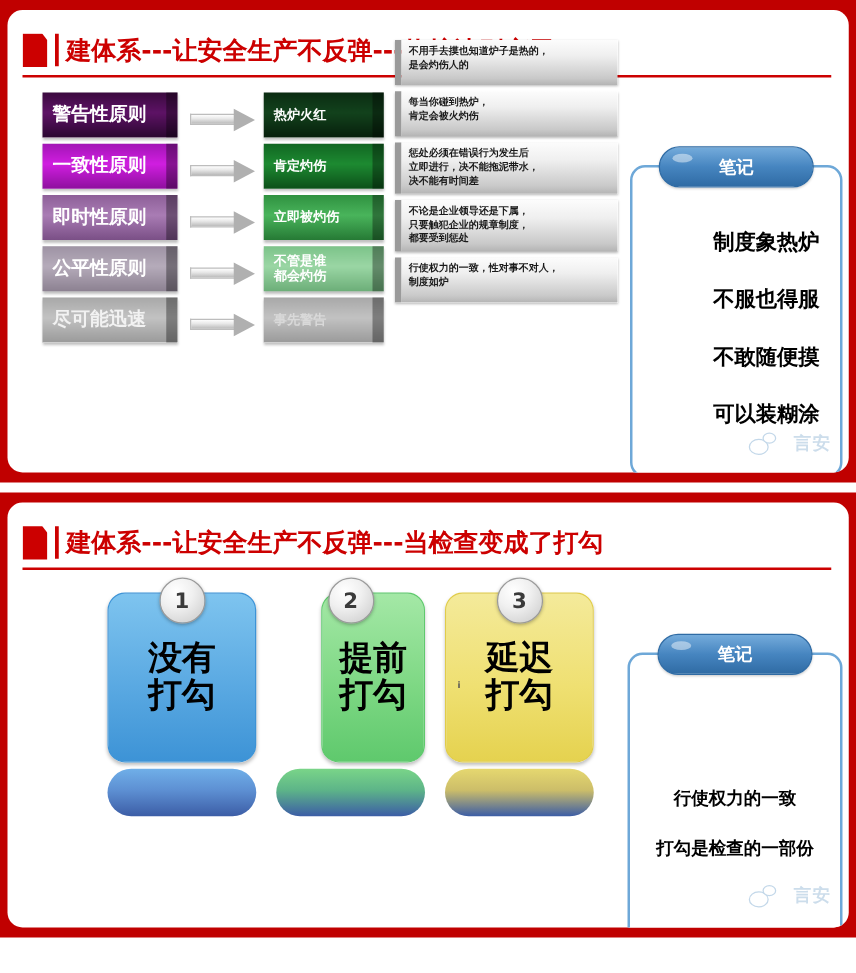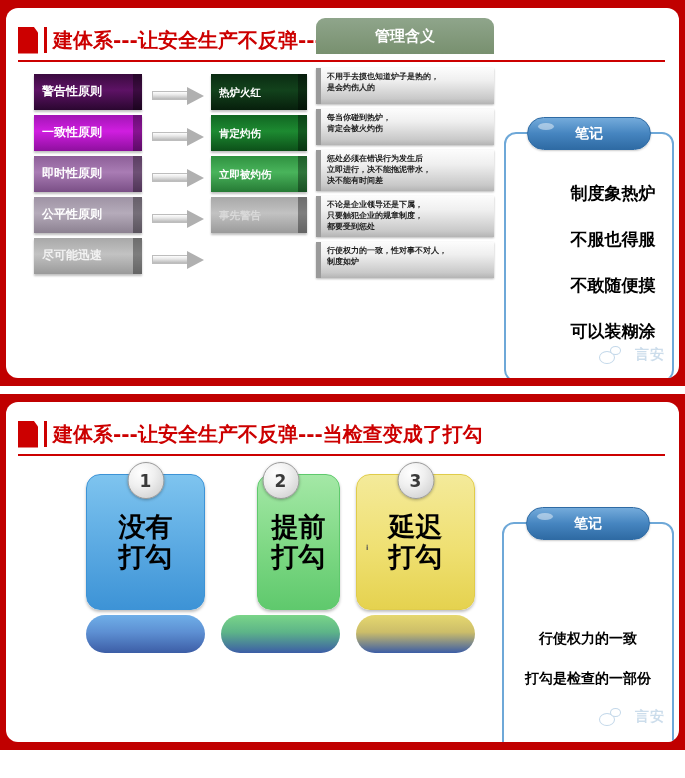--- a/index.html
+++ b/index.html
@@ -54,21 +54,21 @@
 
   
   .s1-body { position: absolute; left: 0; top: 58px; right: 0; bottom: 0; }
 
   .col-left { position: absolute; left: 28px; top: 8px; width: 108px; }
   .col-mid  { position: absolute; left: 205px; top: 8px; width: 96px; }
 
   .blk {
     position: relative;
     color: #ffffff;
-    font-size: 12px;
+    font-size: 15px;
     font-weight: bold;
     display: flex; align-items: center;
     padding-left: 8px;
     line-height: 1.15;
     margin-bottom: 5px;
     border-right: 9px solid rgba(0,0,0,.35);
     box-shadow: 0 2px 2px rgba(0,0,0,.25);
   }
   .col-left .blk { height: 36px; }
   .col-mid  .blk { height: 36px; font-size: 10.5px; }
@@ -299,25 +299,26 @@
                 <span class="shaft"></span>
                 <span class="head"></span>
               </div>
           </div>
         </div>
 
         <div class="col-mid">
           <div class="blk g1">热炉火红</div>
           <div class="blk g2">肯定灼伤</div>
           <div class="blk g3">立即被灼伤</div>
+          <div class="blk g4" style="white-space:pre-line">不管是谁
+都会灼伤</div>
           <div class="blk g5">事先警告</div>
         </div>
 
         <div class="meaning">
-          <div class="meaning-head">管理含义</div>
           <div class="meaning-body">
             <div class="mrow h1" style="white-space:pre-line">不用手去摸也知道炉子是热的，
 是会灼伤人的</div>
             <div class="mrow h2" style="white-space:pre-line">每当你碰到热炉，
 肯定会被火灼伤</div>
             <div class="mrow h3" style="white-space:pre-line">惩处必须在错误行为发生后
 立即进行，决不能拖泥带水，
 决不能有时间差</div>
             <div class="mrow h4" style="white-space:pre-line">不论是企业领导还是下属，
 只要触犯企业的规章制度，

